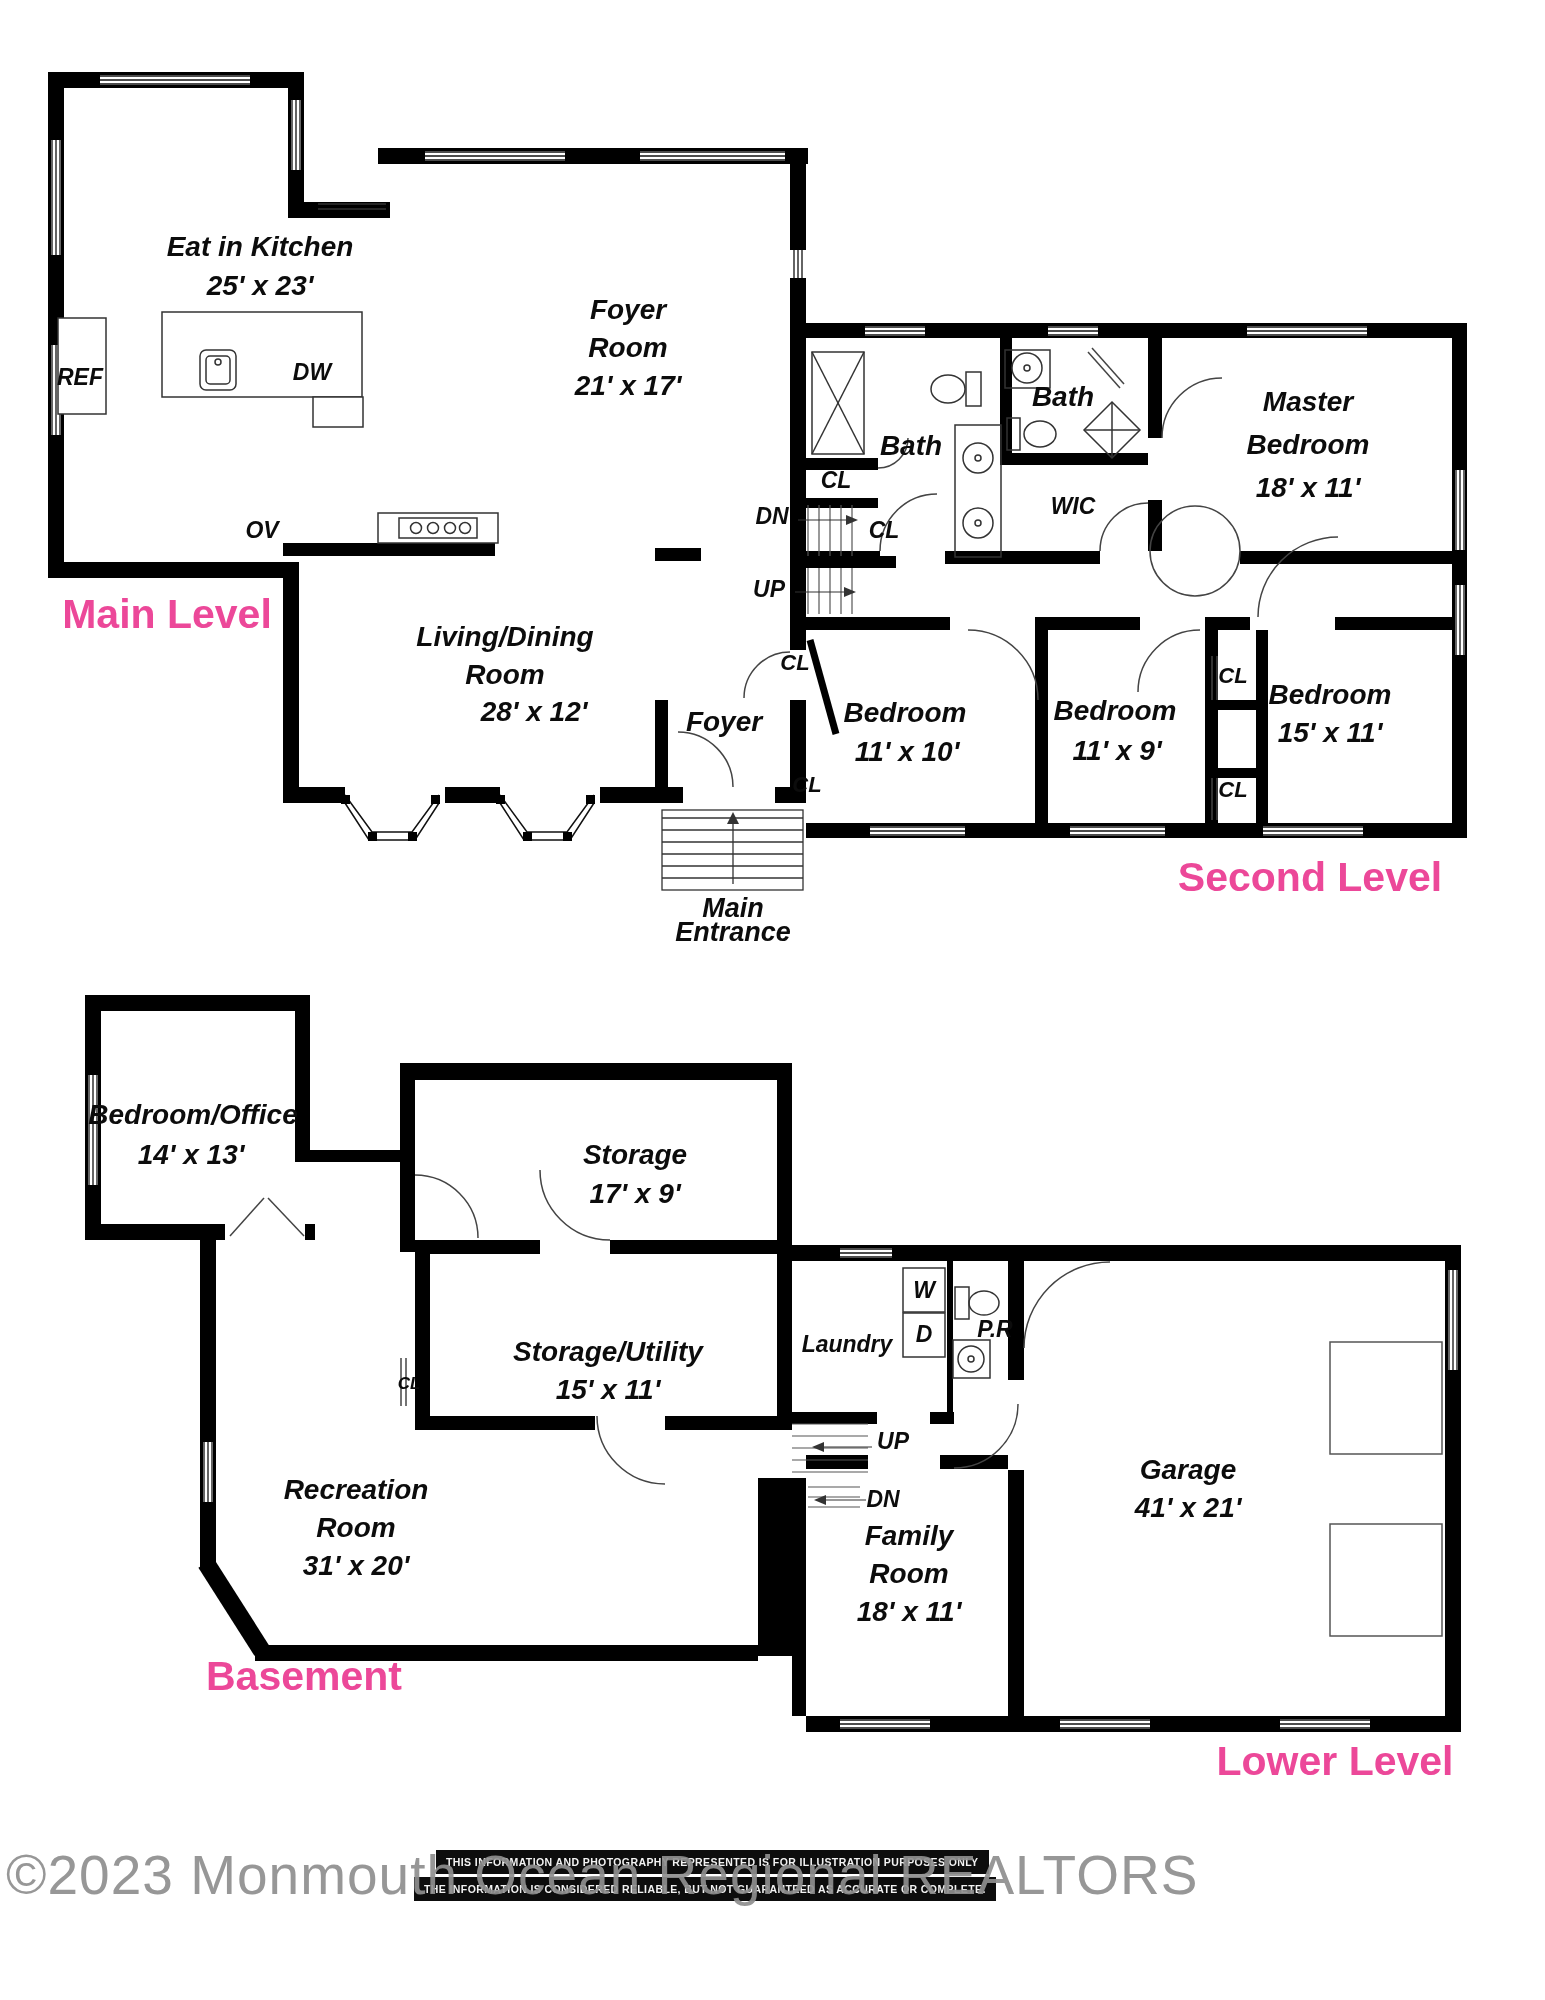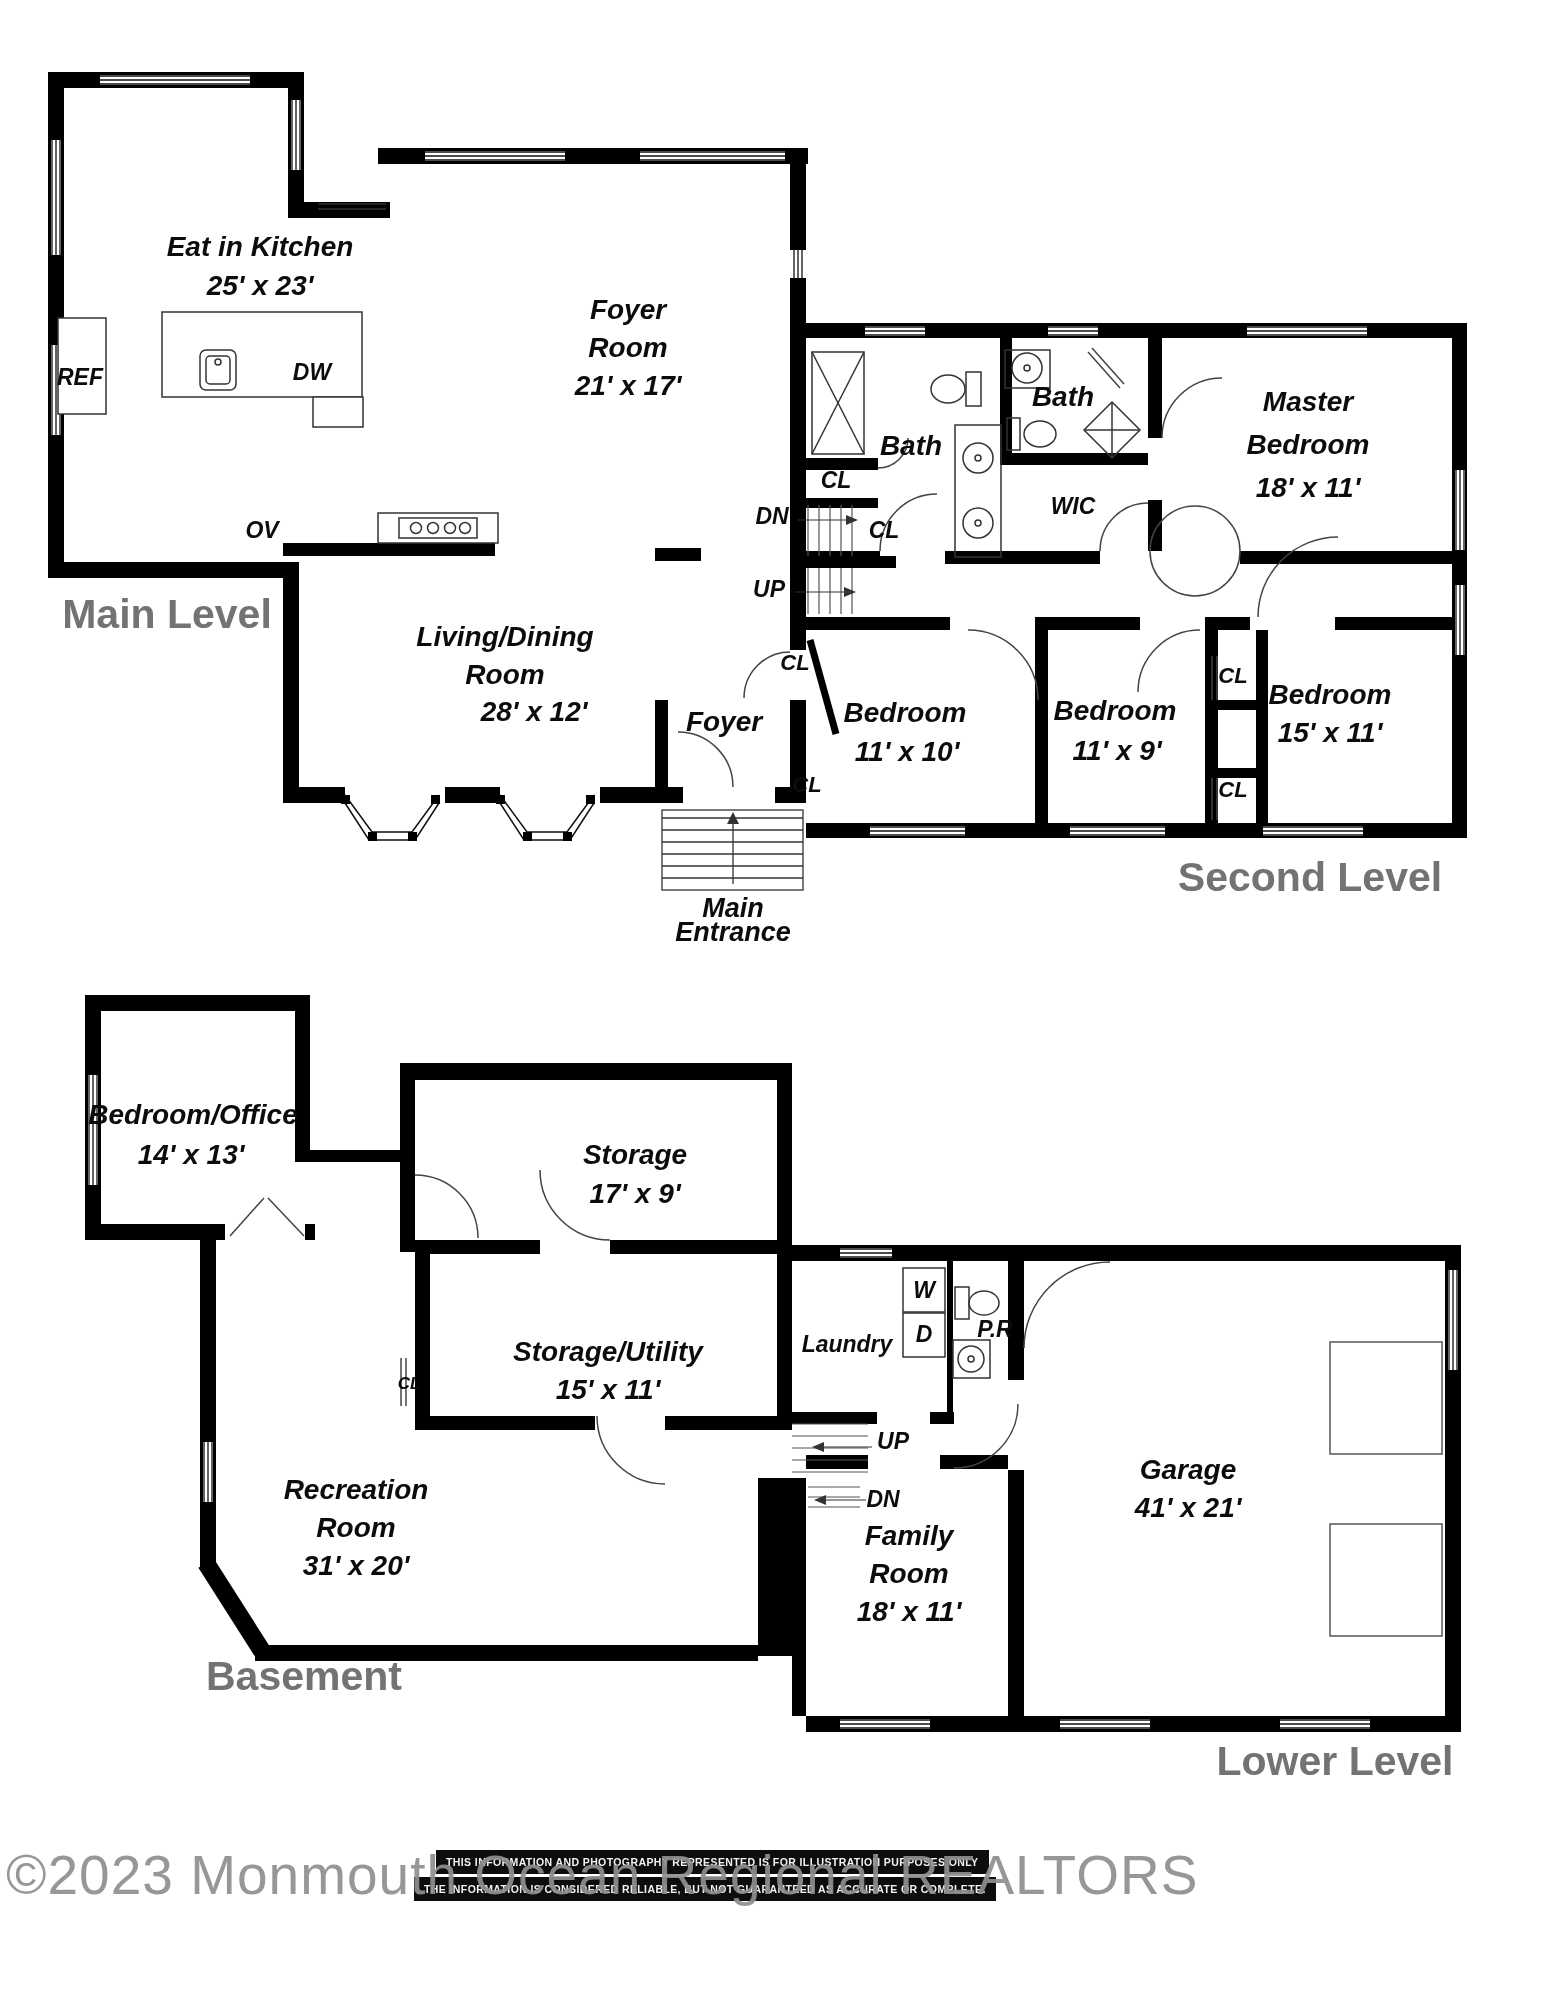--- a/index.html
+++ b/index.html
@@ -1,21 +1,21 @@
 <!DOCTYPE html>
 <html><head>
 <meta charset="utf-8">
 <style>
   html,body{margin:0;padding:0;background:#fff;}
   #page{position:relative;width:1486px;height:2000px;background:#fff;overflow:hidden;
         font-family:"Liberation Sans",sans-serif;}
   #plan-svg{position:absolute;left:0;top:0;z-index:1;}
   .lbl{position:absolute;transform:translate(-50%,-50%);font-weight:bold;font-style:italic;
        color:#0c0c0c;white-space:nowrap;z-index:2;letter-spacing:0;}
-  .ttl{font-style:normal;color:#737373;font-weight:bold;}
+  .ttl{font-style:normal;color:#ec4899;font-weight:bold;}
   .s28{font-size:28px;} .s24{font-size:23px;} .s22{font-size:22px;} .s20{font-size:27px;}
   .s17{font-size:17px;} .s41{font-size:41px;}
   #disclaimer{position:absolute;left:414px;top:1850px;z-index:4;}
   .strip{display:table;background:#0d0d0d;color:#f2f2f2;font-size:10.5px;font-weight:bold;
          letter-spacing:.4px;padding:6px 10px;margin-bottom:3px;white-space:nowrap;}
   #watermark{position:absolute;left:6px;top:1843px;z-index:5;font-size:55px;color:#8f8f8f;
              opacity:.92;white-space:nowrap;letter-spacing:1px;font-weight:400;}
 </style>
 </head>
 <body>

